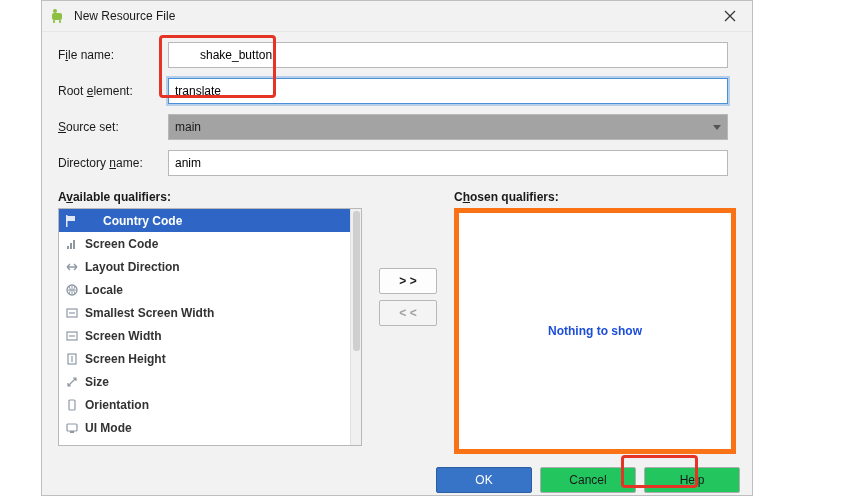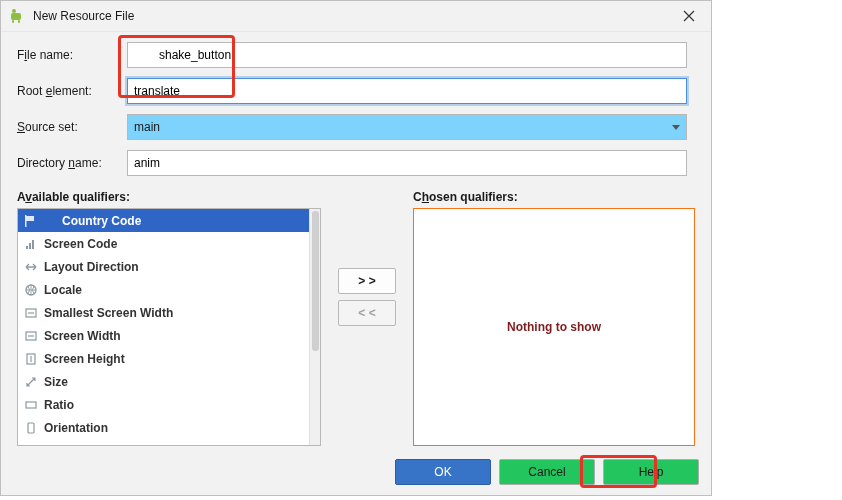--- a/index.html
+++ b/index.html
@@ -13,20 +13,21 @@
     height: 500px;
     overflow: hidden;
   }
   .window {
     width: 712px;
     height: 496px;
     border: 1px solid #bfbfbf;
     background: #f2f2f2;
     position: relative;
     box-sizing: border-box;
+    margin-left: 41px;
   }
   .titlebar {
     height: 30px;
     display: flex;
     align-items: center;
     padding: 0 8px;
     background: #f2f2f2;
     border-bottom: 1px solid #e6e6e6;
   }
   .titlebar .icon svg { display:block; }
@@ -70,21 +71,21 @@
     line-height: 24px;
   }
   .field.focused {
     border: 1px solid #4a90d9;
     box-shadow: 0 0 0 2px rgba(74,144,217,0.35);
   }
   .select-field {
     flex: 1;
     height: 26px;
     border: 1px solid #b8b8b8;
-    background: #7dd3fc;
+    background: #a3a3a3;
     padding: 0 6px;
     box-sizing: border-box;
     display: flex;
     align-items: center;
     position: relative;
   }
   .select-field .caret {
     margin-left: auto;
     width: 0;height: 0;
     border-left: 4px solid transparent;
@@ -157,27 +158,27 @@
     background:#f0f0f0;
     border-left:1px solid #e0e0e0;
   }
   .scrollbar-thumb {
     position:absolute;
     right:1px; top:2px; width:7px; height:140px;
     background:#cfcfcf; border-radius:3px;
   }
 
   .chosen-box {
-    border:1px solid #f97316;
+    border:5px solid #f97316;
     background:#fff;
     height: 236px;
     display:flex;
     align-items:center;
     justify-content:center;
-    color:#7f1d1d;
+    color:#1d4ed8;
     font-size:12px;
   }
 
   .move-btn {
     width: 56px;
     height: 24px;
     border: 1px solid #b8b8b8;
     background: #fdfdfd;
     margin-bottom: 6px;
     display:flex;
@@ -189,21 +190,21 @@
   }
   .move-btn.disabled {
     color:#a0a0a0;
     background:#f4f4f4;
     cursor: default;
   }
 
   .button-bar {
     position: absolute;
     right: 12px;
-    bottom: 10px;
+    bottom: 2px;
     display:flex;
     gap: 8px;
   }
   .btn {
     height: 24px;
     min-width: 70px;
     padding: 0 12px;
     border: 1px solid #adadad;
     background: #22c55e;
     display:flex;
@@ -347,28 +348,20 @@
                 </span>
                 <span>Screen Height</span>
               </div>
               <div class="qual-item">
                 <span class="qicon">
                   <svg width="12" height="12">
                     <path d="M2 10 L10 2 M7 2 H10 V5 M2 7 V10 H5" stroke="#7a8794" stroke-width="1.2" fill="none"></path>
                   </svg>
                 </span>
                 <span>Size</span>
-              </div>
-              <div class="qual-item">
-                <span class="qicon">
-                  <svg width="12" height="12">
-                    <rect x="1" y="3" width="10" height="6" fill="none" stroke="#7a8794" stroke-width="1.2"></rect>
-                  </svg>
-                </span>
-                <span>Ratio</span>
               </div>
               <div class="qual-item">
                 <span class="qicon">
                   <svg width="12" height="12">
                     <rect x="3" y="1" width="6" height="10" rx="1" fill="none" stroke="#7a8794" stroke-width="1.2"></rect>
                   </svg>
                 </span>
                 <span>Orientation</span>
               </div>
               <div class="qual-item">

